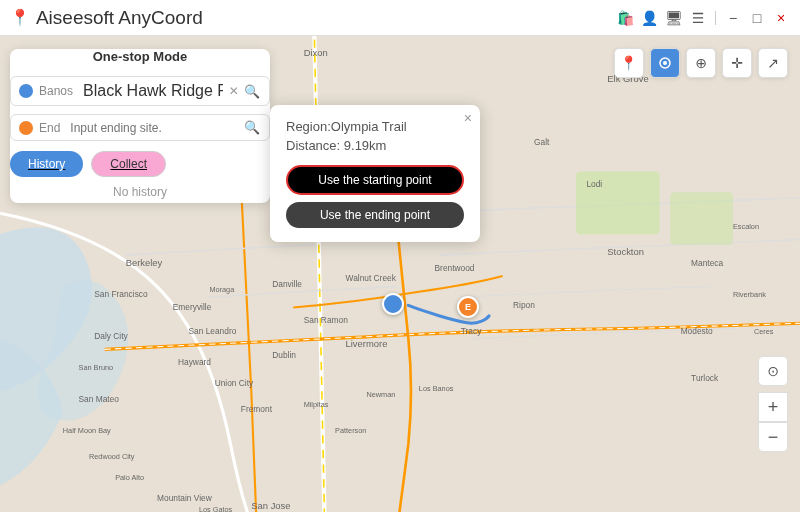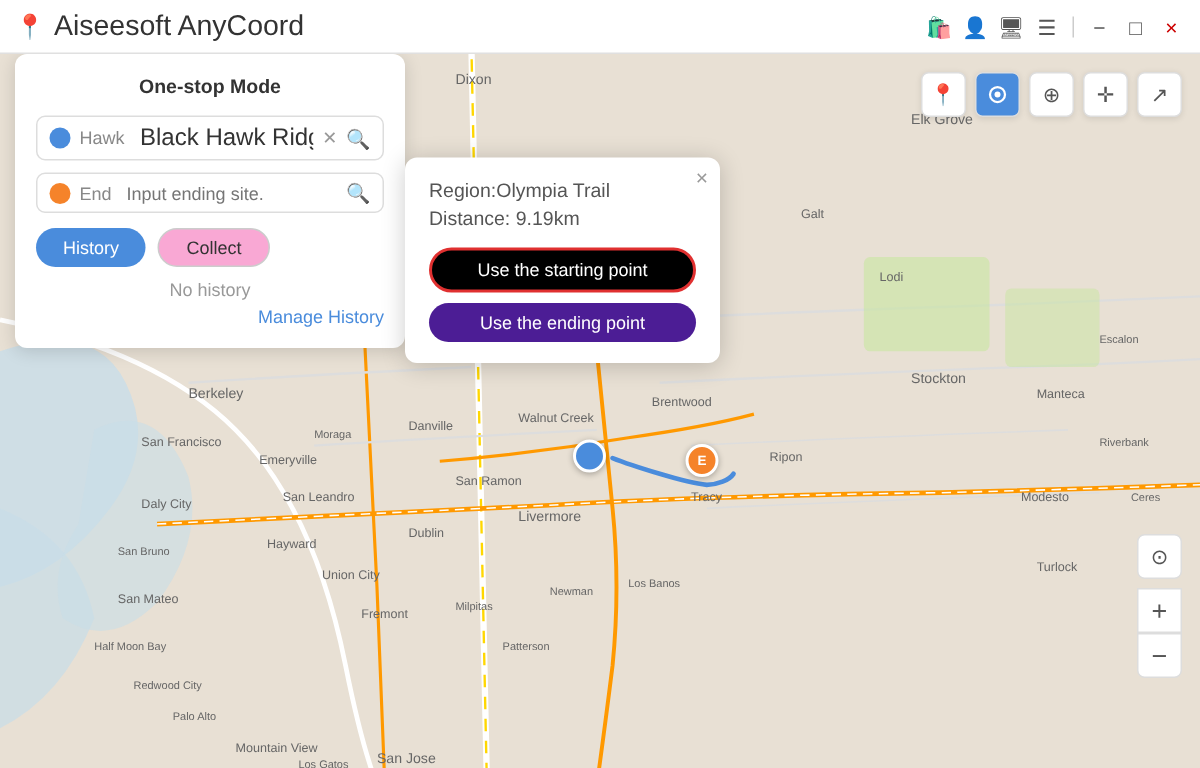--- a/index.html
+++ b/index.html
@@ -21,51 +21,51 @@
       position: absolute; top: 36px; left: 0; right: 0; bottom: 0;
       background: #e8e0d4;
       overflow: hidden;
     }
 
     
     #map-svg { position: absolute; top: 0; left: 0; width: 100%; height: 100%; }
 
     
     #left-panel {
-      position: absolute; top: 36px; left: 10px; width: 260px;
+      position: absolute; top: 49px; left: 10px; width: 260px;
       background: #fff; border-radius: 8px; box-shadow: 0 2px 12px rgba(0,0,0,0.15);
-      padding: 14px; z-index: 50;
+      z-index: 50;
     }
     #left-panel .panel-title { font-size: 13px; font-weight: 600; color: #333; text-align: center; margin-bottom: 12px; }
 
     .input-row { display: flex; align-items: center; border: 1px solid #ddd; border-radius: 6px; padding: 5px 8px; margin-bottom: 8px; gap: 6px; }
     .input-row .dot { width: 14px; height: 14px; border-radius: 50%; flex-shrink: 0; }
     .dot-blue { background: #4a8cdc; }
     .input-row input { border: none; outline: none; font-size: 12px; color: #555; flex: 1; min-width: 0; }
     .input-row .clear-icon { color: #999; font-size: 12px; cursor: pointer; }
     .input-row .search-icon { color: #999; font-size: 13px; cursor: pointer; }
 
-    .btn-row { display: flex; gap: 8px; margin: 10px 0 8px; }
+    .btn-row { display: flex; gap: 8px; margin: 10px 0 8px; text-decoration: underline; }
     .btn-history { background: #4a8cdc; color: #fff; border: none; border-radius: 16px; padding: 5px 18px; font-size: 12px; cursor: pointer; }
     .btn-collect { background: #f9a8d4; color: #333; border: 1px solid #ccc; border-radius: 16px; padding: 5px 18px; font-size: 12px; cursor: pointer; }
 
     .no-history { font-size: 12px; color: #999; text-align: center; margin: 6px 0 4px; }
     .manage-history { font-size: 12px; color: #4a8cdc; text-align: right; cursor: pointer; text-decoration: none; display: block; }
 
     
     #popup-bubble {
       position: absolute; top: 105px; left: 270px;
       background: #fff; border-radius: 8px; box-shadow: 0 2px 16px rgba(0,0,0,0.2);
       padding: 14px 16px 14px; z-index: 60; width: 210px;
     }
     #popup-bubble .close-btn { position: absolute; top: 6px; right: 8px; color: #999; font-size: 14px; cursor: pointer; line-height: 1; }
     #popup-bubble .region { font-size: 13px; color: #555; margin-bottom: 4px; }
     #popup-bubble .distance { font-size: 13px; color: #555; margin-bottom: 12px; }
     #popup-bubble .btn-start { display: block; width: 100%; background: #000000; color: #fff; border: 2px solid #e03030; border-radius: 20px; padding: 6px 0; font-size: 12px; cursor: pointer; text-align: center; margin-bottom: 7px; }
-    #popup-bubble .btn-end { display: block; width: 100%; background: #4c1d95; color: #fff; border: none; border-radius: 20px; padding: 6px 0; font-size: 12px; cursor: pointer; text-align: center; }
+    #popup-bubble .btn-end { display: block; width: 100%; background: #404040; color: #fff; border: none; border-radius: 20px; padding: 6px 0; font-size: 12px; cursor: pointer; text-align: center; }
 
     
     #map-controls-top {
       position: absolute; top: 48px; right: 12px; z-index: 50;
       display: flex; gap: 6px; align-items: center;
     }
     .map-ctrl-btn {
       width: 30px; height: 30px; background: #fff; border: 1px solid #ddd;
       border-radius: 5px; display: flex; align-items: center; justify-content: center;
       cursor: pointer; font-size: 14px; color: #555; box-shadow: 0 1px 4px rgba(0,0,0,0.1);
@@ -211,40 +211,39 @@
 
   <div class="marker-blue" style="left: 393px; top: 268px;"></div>
   <div class="marker-orange" style="left: 468px; top: 271px;">E</div>
 </div>
 
 <div id="left-panel">
   <div class="panel-title">One-stop Mode</div>
 
   <div class="input-row">
     <div class="dot dot-blue"></div>
-    <span style="font-size:12px; color:#888; margin-right:4px;">Hawk</span>
+    <span style="font-size:12px; color:#888; margin-right:4px;">Banos</span>
     <input type="text" style="font-size: 16px; color: rgb(51, 51, 51);" value="Black Hawk Ridge Roa">
     <span class="clear-icon">✕</span>
     <span class="search-icon">🔍</span>
   </div>
 
   <div class="input-row">
     <div class="dot" style="background:#f5832a; width:14px; height:14px; border-radius:50%;"></div>
     <span style="font-size:12px; color:#888; margin-right:4px;">End</span>
     <input type="text" style="font-size: 12px; color: #000000;" placeholder="Input ending site.">
     <span class="search-icon">🔍</span>
   </div>
 
   <div class="btn-row">
     <button class="btn-history">History</button>
     <button class="btn-collect">Collect</button>
   </div>
 
   <div class="no-history">No history</div>
-  <a class="manage-history">Manage History</a>
 </div>
 
 <div id="popup-bubble">
   <span class="close-btn">×</span>
   <div class="region">Region:Olympia Trail</div>
   <div class="distance">Distance: 9.19km</div>
   <button class="btn-start">Use the starting point</button>
   <button class="btn-end">Use the ending point</button>
 </div>
 

